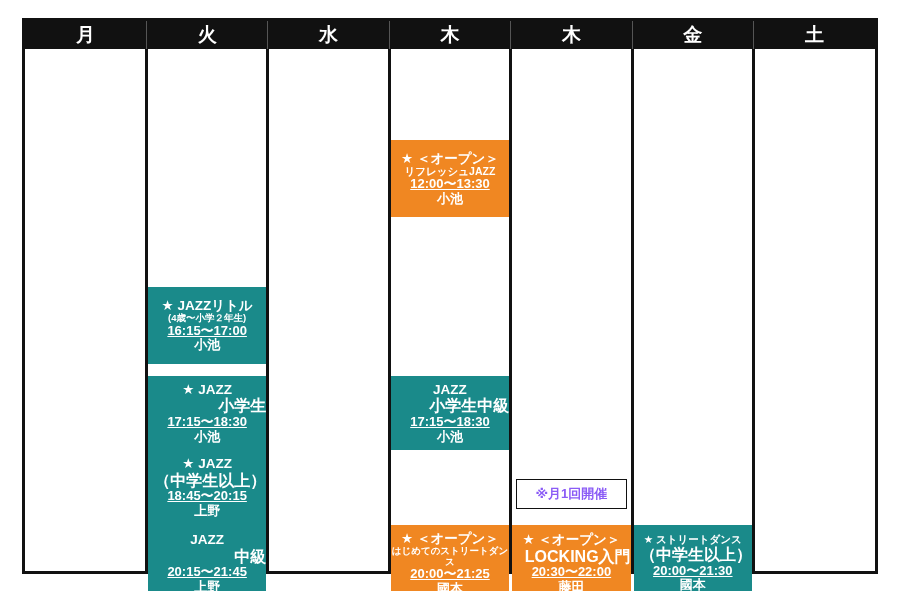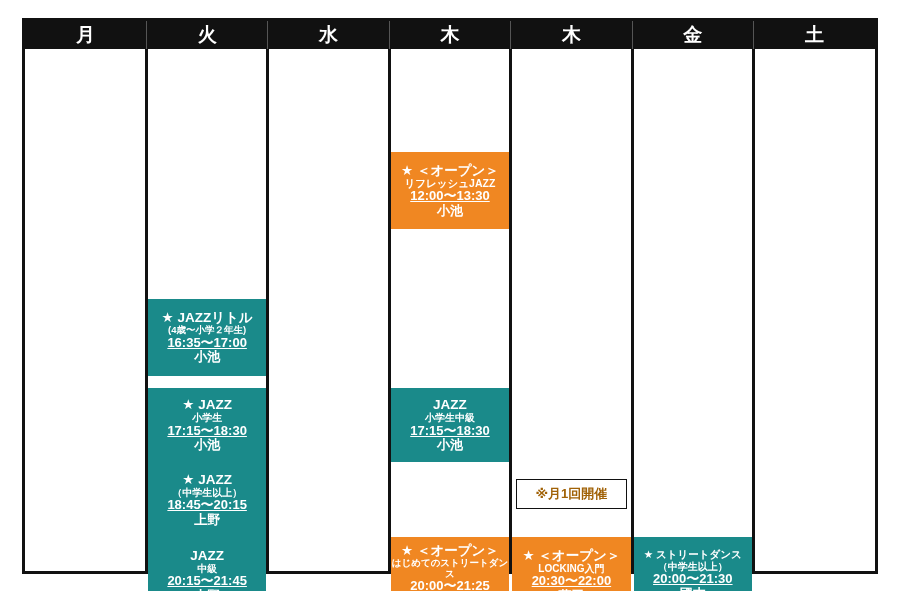--- a/index.html
+++ b/index.html
@@ -16,32 +16,31 @@
     padding:0;vertical-align:top;border-right:3px solid #111;
     background:#fff;
   }
   table.schedule td:last-child{border-right:none;}
   .col-inner{position:relative;width:100%;height:100%;}
   .block{
     position:absolute;left:0;width:100%;box-sizing:border-box;
     color:#fff;text-align:center;overflow:hidden;
     display:flex;flex-direction:column;justify-content:center;align-items:center;
     line-height:1.12;
-    margin-top:12px;
   }
   .block .ln{display:block;width:100%;}
   .ln.title{font-weight:bold;font-size:13.5px;}
-  .ln.sub{font-weight:bold;font-size:10px;}
+  .ln.sub{font-weight:bold;font-size:16px;text-align:right;}
   .ln.small{font-weight:bold;font-size:10.5px;}
   .ln.tiny{font-weight:bold;font-size:9.5px;}
   .ln.time{font-weight:bold;font-size:13px;text-decoration:underline;}
   .ln.name{font-weight:bold;font-size:13px;}
   .note{
     position:absolute;box-sizing:border-box;background:#fff;border:1px solid #111;
-    color:#a16207;font-weight:bold;font-size:13px;text-align:center;
+    color:#8b5cf6;font-weight:bold;font-size:13px;text-align:center;
     display:flex;align-items:center;justify-content:center;
     z-index:5;
   }
 </style>
 </head>
 <body>
 
 <div class="page">
   <div class="table-wrap">
     <table class="schedule">
@@ -59,21 +58,21 @@
       <tbody>
         <tr>
           <td>
               <div class="col-inner"></div>
             </td>
           <td>
               <div class="col-inner">
                 <div class="block" style="top: 238px; height: 77px; background: rgb(26, 138, 138);">
                   <span class="ln title">★ JAZZリトル</span>
                   <span class="ln tiny">(4歳〜小学２年生)</span>
-                  <span class="ln time">16:35〜17:00</span>
+                  <span class="ln time">16:15〜17:00</span>
                   <span class="ln name">小池</span>
                 </div>
                 <div class="block" style="top: 327px; height: 74px; background: rgb(26, 138, 138);">
                   <span class="ln title">★ JAZZ</span>
                   <span class="ln sub">小学生</span>
                   <span class="ln time">17:15〜18:30</span>
                   <span class="ln name">小池</span>
                 </div>
                 <div class="block" style="top: 401px; height: 75px; background: rgb(26, 138, 138);">
                   <span class="ln title">★ JAZZ</span>

